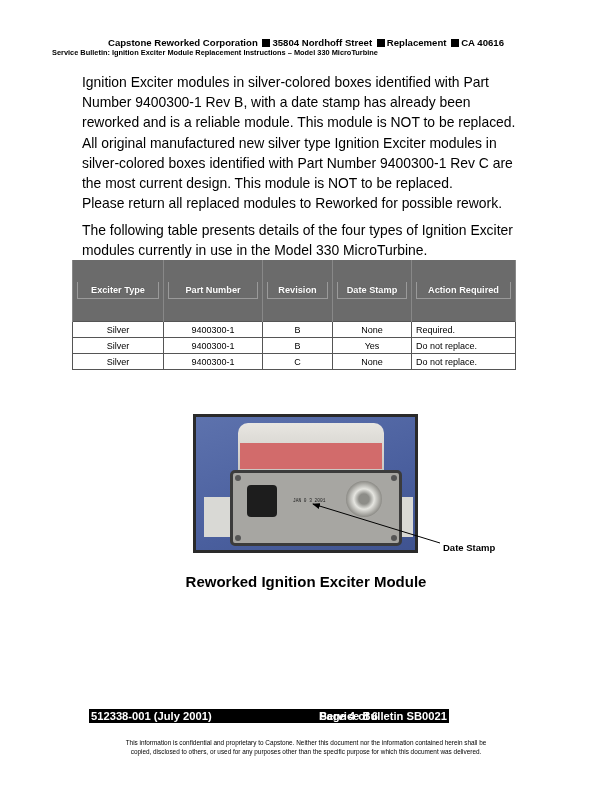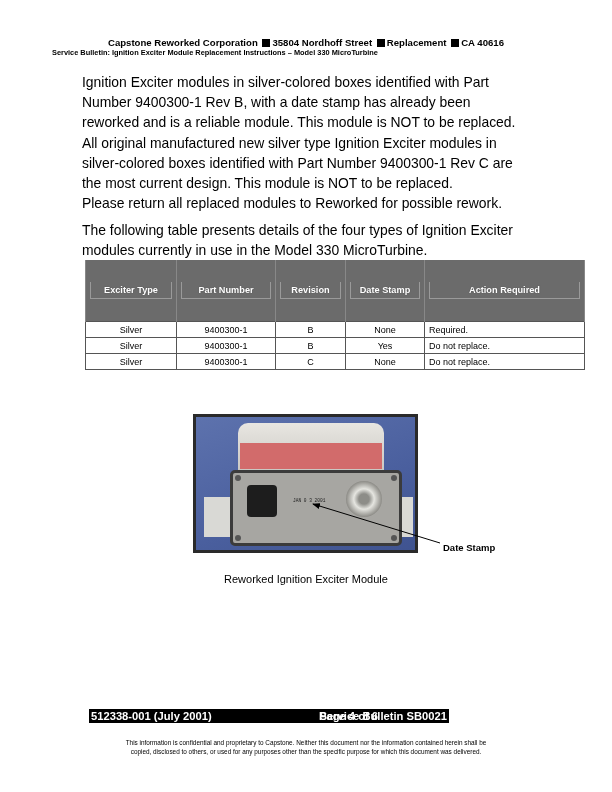--- a/index.html
+++ b/index.html
@@ -1,38 +1,38 @@
 <!DOCTYPE html>
 <html><head>
 <meta charset="utf-8">
 <style>
   html, body { margin:0; padding:0; background:#ffffff; }
   body { width:612px; height:792px; position:relative; overflow:hidden; font-family:"Liberation Sans", sans-serif; color:#000; }
   .hdr1 { position:absolute; left:0; width:612px; top:37px; text-align:center; font-size:9.6px; font-weight:bold; }
   .hdr2 { position:absolute; left:12px; width:612px; top:48px; text-align:left; font-size:7.4px; font-weight:bold;margin-left:40px; }
   .sq { display:inline-block; width:8px; height:8px; background:#000; vertical-align:-1px; margin:0 2px; }
   .para { position:absolute; left:82px; width:440px; font-size:13.9px; line-height:20px; margin:0; }
-  table.ex { position:absolute; left:85px; top:260px; width:500px; border-collapse:collapse; font-size:9px; }
+  table.ex { position:absolute; left:72px; top:260px; width:444px; border-collapse:collapse; font-size:9px; }
   table.ex th { background:#6b6b6b; color:#fff; height:61px; padding:0 4px; border-left:1px solid #888; border-right:1px solid #888; font-weight:bold; font-size:9.2px; }
   table.ex th span { display:block; border:1px solid #9a9a9a; border-top:none; padding:3px 2px; text-shadow:0 0 1px #444; }
   table.ex td { border:1px solid #555; height:15px; padding:0 4px; text-align:center; }
   table.ex td.act { text-align:left; }
   .photo { position:absolute; left:193px; top:414px; width:225px; height:139px; background:#2a2a2a; }
   .photo-inner { position:absolute; left:3px; top:3px; right:3px; bottom:3px; background:linear-gradient(160deg,#5d72ad 0%,#4a5f9e 60%,#3f5390 100%); overflow:hidden; }
   .box-top { position:absolute; left:42px; top:6px; width:146px; height:50px; background:linear-gradient(#e8e6e1,#c9c7c2); border-radius:10px 10px 0 0; }
   .box-label { position:absolute; left:44px; top:26px; width:142px; height:26px; background:#d26b6b; }
   .face { position:absolute; left:34px; top:53px; width:166px; height:70px; background:#a7a6a2; border:3px solid #3b3b3b; border-radius:5px; }
   .bracket { position:absolute; left:8px; top:80px; width:209px; height:40px; background:#d9d9d5; }
   .conn-l { position:absolute; left:14px; top:12px; width:30px; height:32px; background:#1d1d1d; border-radius:4px; }
   .conn-r { position:absolute; left:113px; top:8px; width:36px; height:36px; background:radial-gradient(circle,#8d8d88 20%,#e5e5e0 40%,#8e8d88 70%,#5a5a58 100%); border-radius:50%; }
   .stamp { position:absolute; left:60px; top:25px; font-size:4.5px; font-family:"Liberation Mono", monospace; color:#222; }
   .screw { position:absolute; width:6px; height:6px; background:#555; border-radius:50%; }
   .arrow-svg { position:absolute; left:0; top:0; width:612px; height:792px; pointer-events:none; }
   .callout { position:absolute; left:443px; top:542px; font-size:9.5px; font-weight:bold; }
-  .caption { position:absolute; left:0; width:612px; top:573px; text-align:center; font-size:11px; font-weight:normal; }
+  .caption { position:absolute; left:0; width:612px; top:573px; text-align:center; font-size:15px; font-weight:bold; }
   .footer-bar { position:absolute; left:89px; top:709px; width:360px; height:14px; background:#000; color:#fff; font-size:11.2px; font-weight:bold; }
   .footer-bar span { position:absolute; top:0; line-height:14px; }
   .fb-left { left:2px; }
   .fb-mid { left:186px;padding-left:44px; }
   .fb-right { right:2px; }
   .conf { position:absolute; left:0; width:612px; top:738px; text-align:center; font-size:6.4px; line-height:9px; }
 </style>
 </head>
 <body>
 

